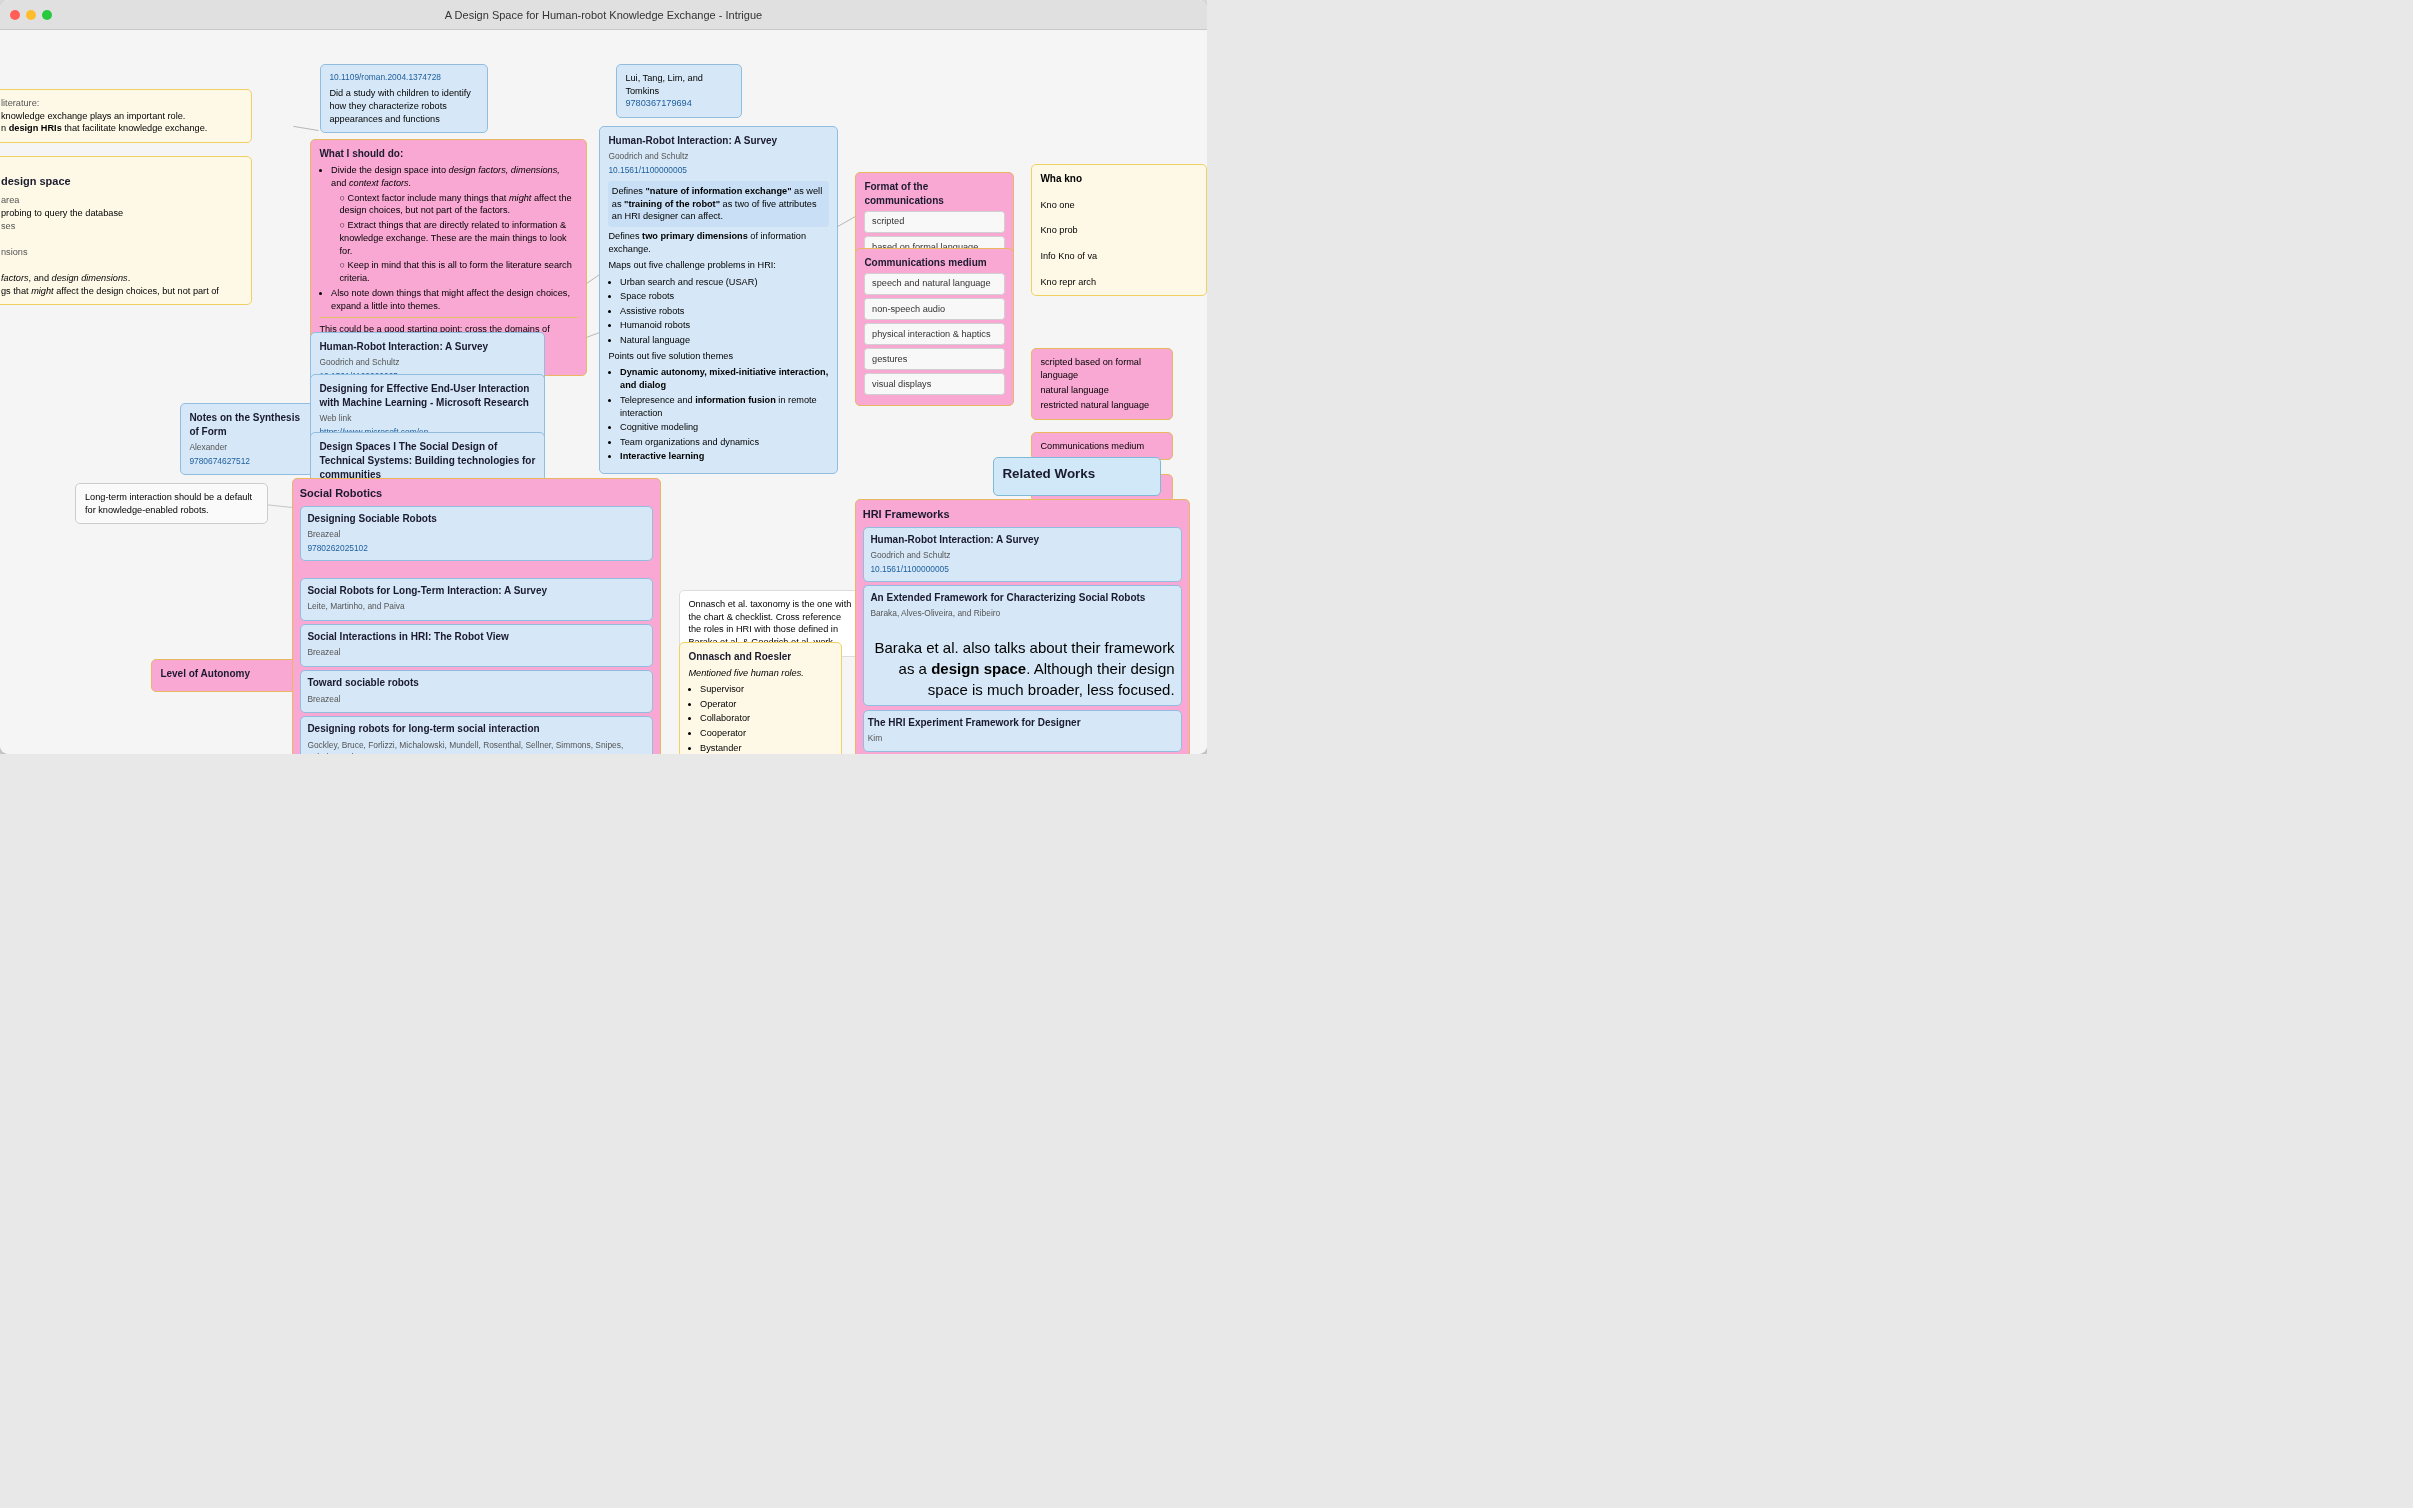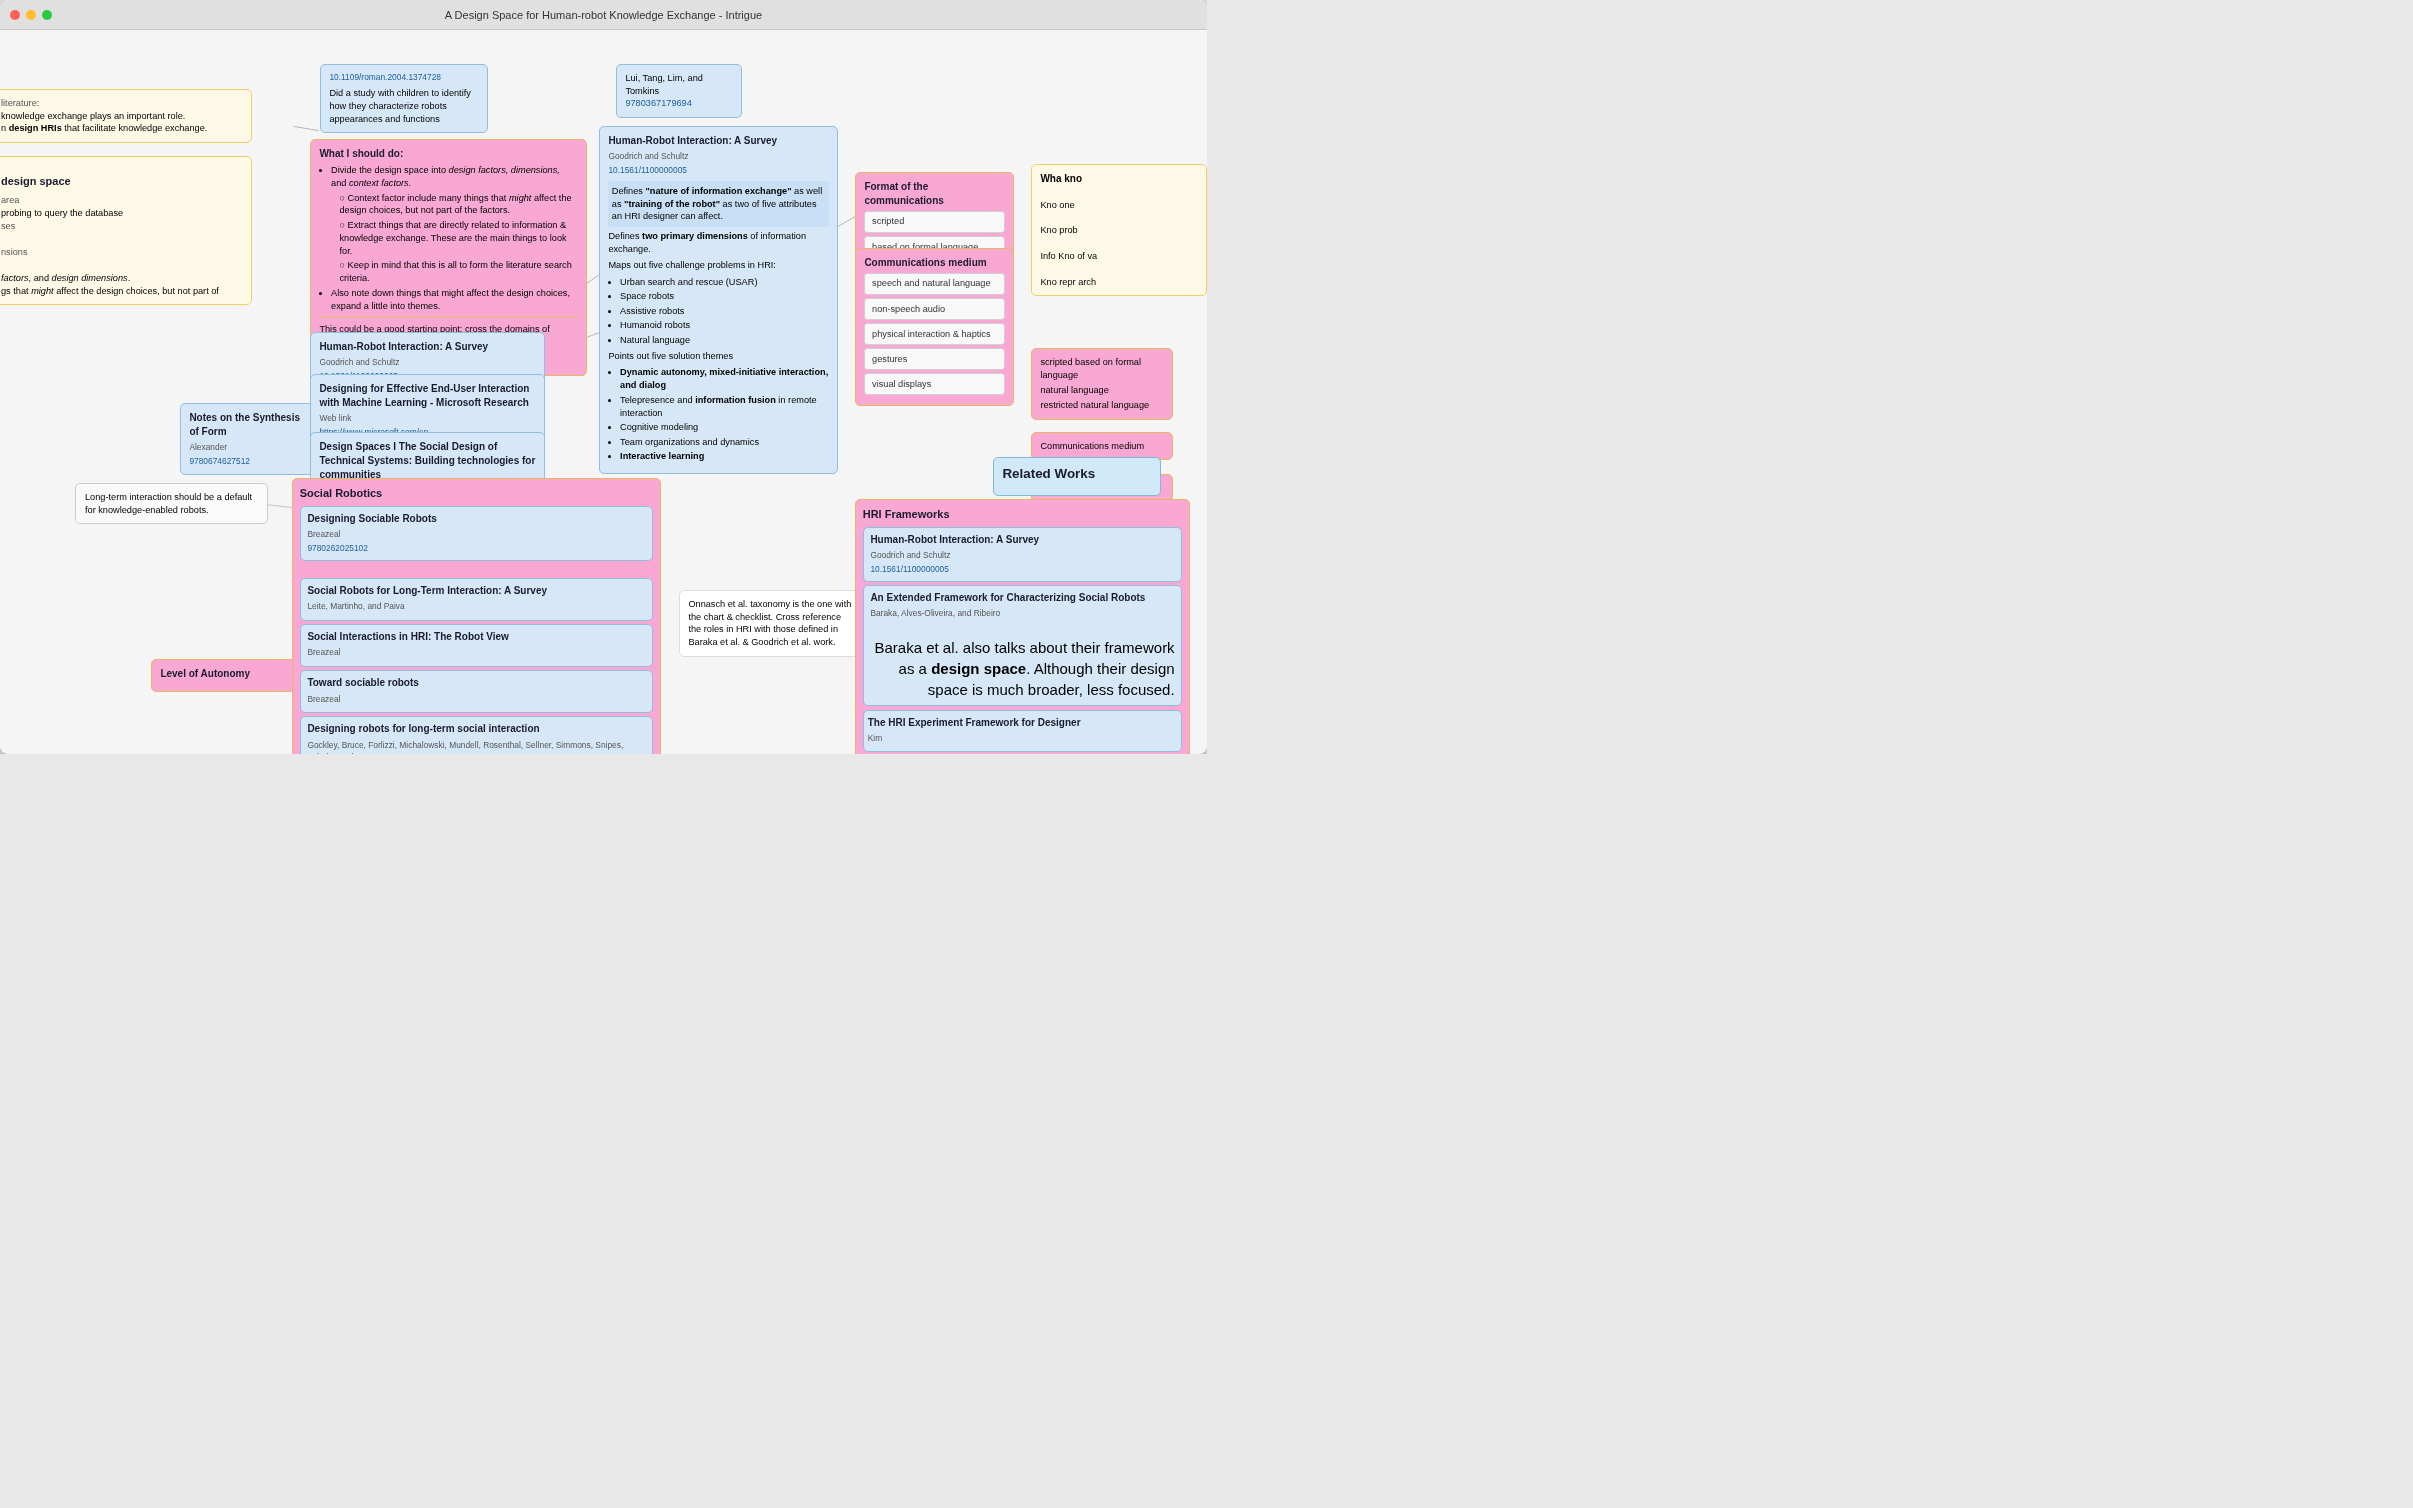--- a/index.html
+++ b/index.html
@@ -328,20 +328,31 @@
         <div class="card-title">Designing robots for long-term social interaction</div>
         <div class="card-subtitle">Gockley, Bruce, Forlizzi, Michalowski, Mundell, Rosenthal, Sellner, Simmons, Snipes, Schultz, and Jue Wang</div>
       </div>
 
     </div>
 
     <div class="card card-white" style="left:679px; top:560px; width:184px; border: 0.8px solid #ddd;">
       <div>Onnasch et al. taxonomy is the one with the chart &amp; checklist. Cross reference the roles in HRI with those defined in Baraka et al. &amp; Goodrich et al. work.</div>
     </div>
 
+    <div class="card card-yellow" style="left:679px; top:612px; width:163px;">
+      <div class="card-title">Onnasch and Roesler</div>
+      <div style="font-style:italic; margin-bottom:3.4px;">Mentioned five human roles.</div>
+      <ul class="bullet-list">
+        <li>Supervisor</li>
+        <li>Operator</li>
+        <li>Collaborator</li>
+        <li>Cooperator</li>
+        <li>Bystander</li>
+      </ul>
+    </div>
 
     <div class="card card-blue" style="left:993px; top:427px; width:168px; background:#d0e8f8; border:0.8px solid #80b8d8;">
       <div class="section-header" style="font-size:13.4px;">Related Works</div>
     </div>
 
     <div class="card card-orange" style="left:855px; top:469px; width:335px; padding:6.7px;">
       <div class="section-header">HRI Frameworks</div>
 
       <div class="card card-blue" style="position:relative; margin-bottom:3.4px; padding:5px 6.7px;">
         <div class="card-title">Human-Robot Interaction: A Survey</div>

